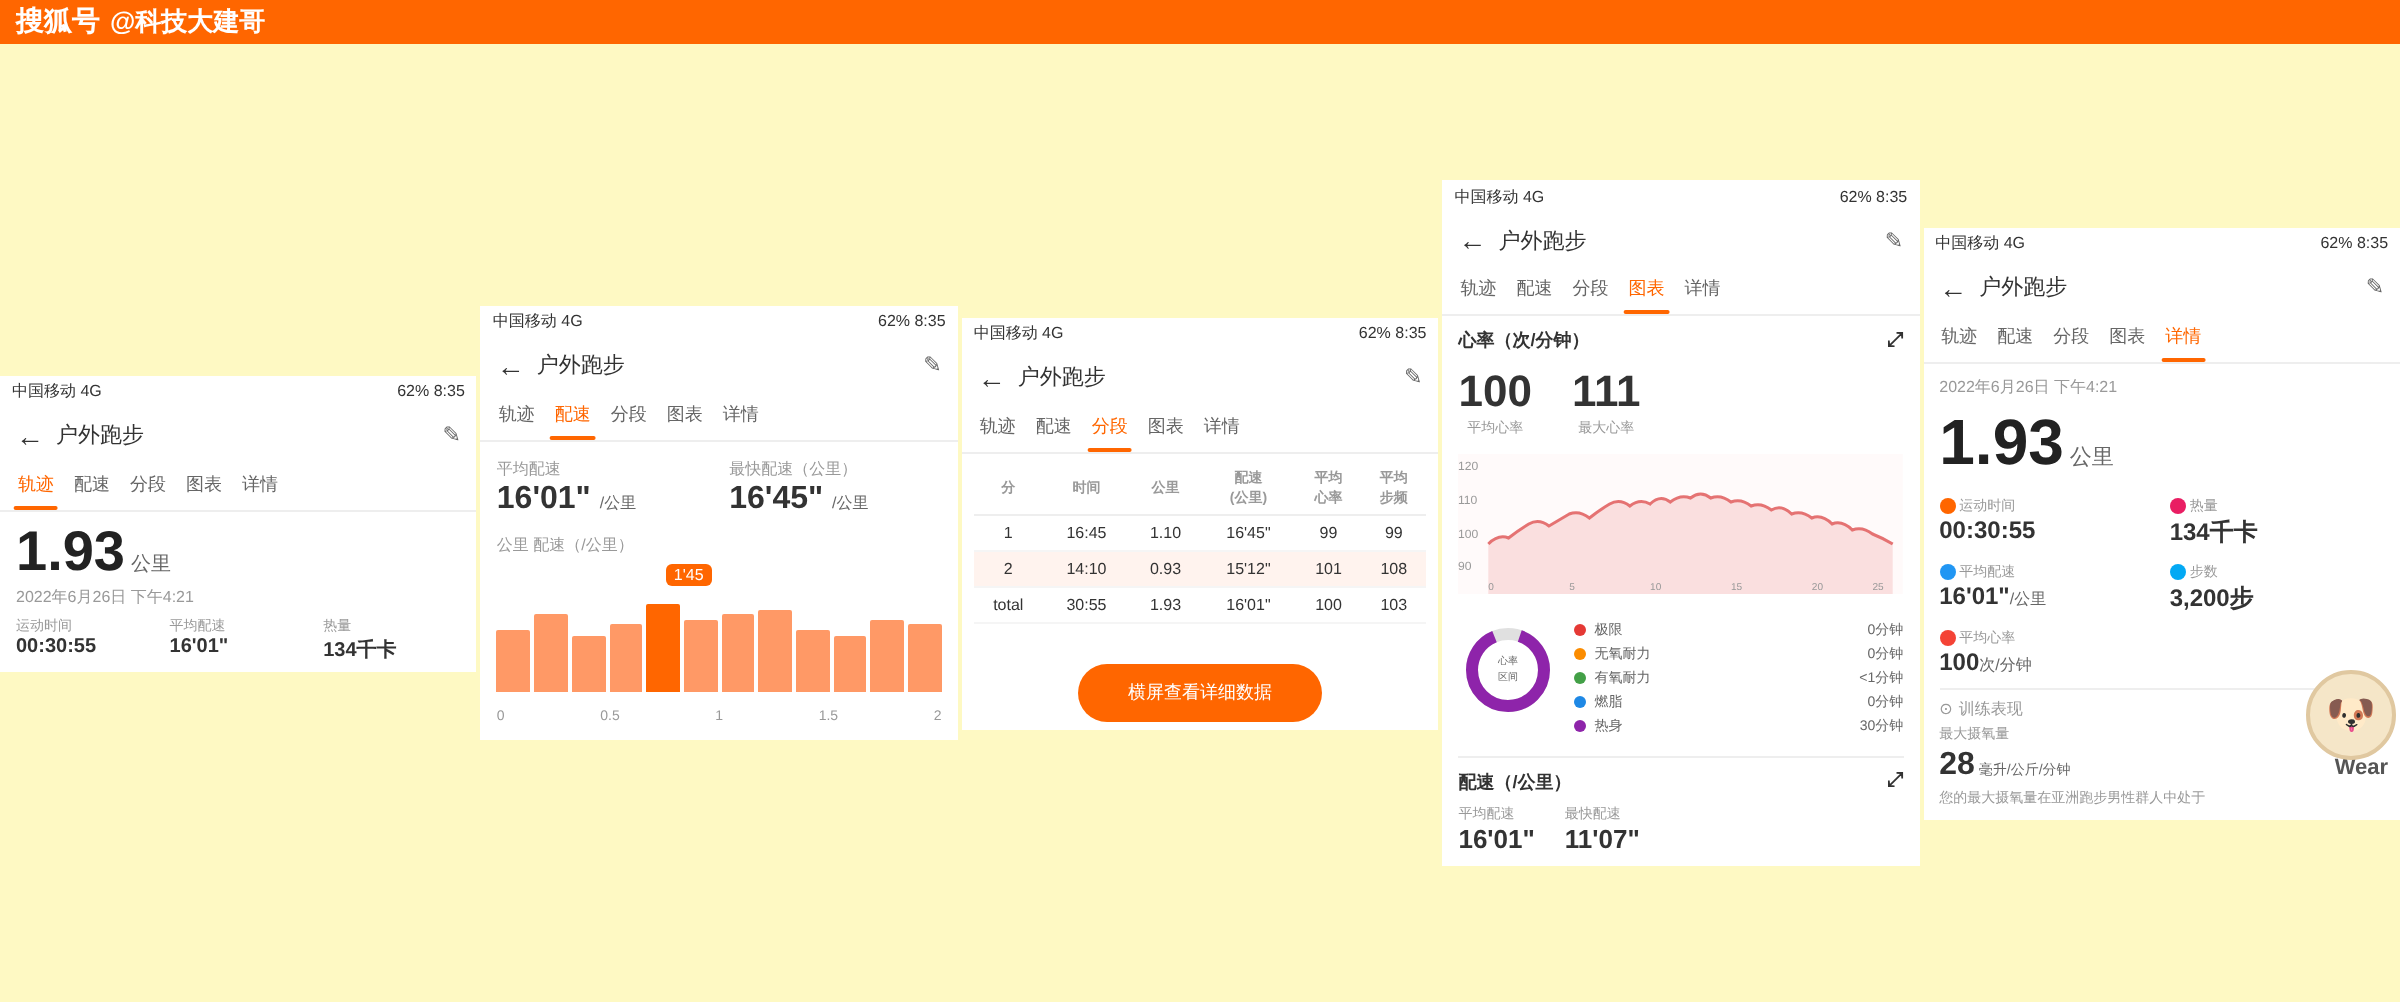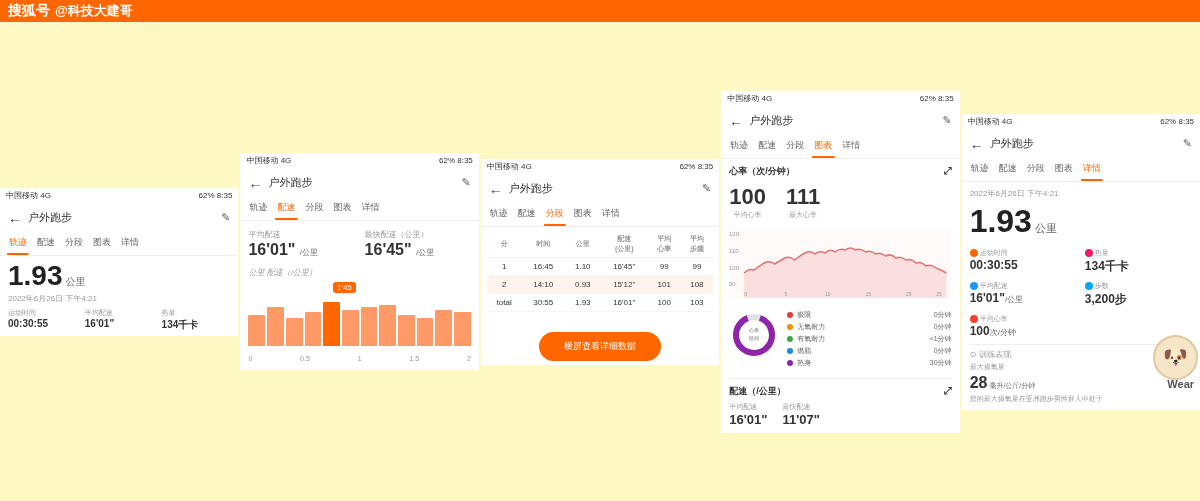--- a/index.html
+++ b/index.html
@@ -257,21 +257,20 @@
       line-height: 1.2;
     }
     .pace-stat-unit {
       font-size: 8px;
       color: #666;
     }
     .pace-chart-label {
       font-size: 8px;
       color: #999;
       margin-bottom: 4px;
-      font-style: italic;
     }
 
     
     .seg-content {
       flex: 1;
       padding: 4px 6px;
       overflow: hidden;
     }
     .seg-table {
       width: 100%;

